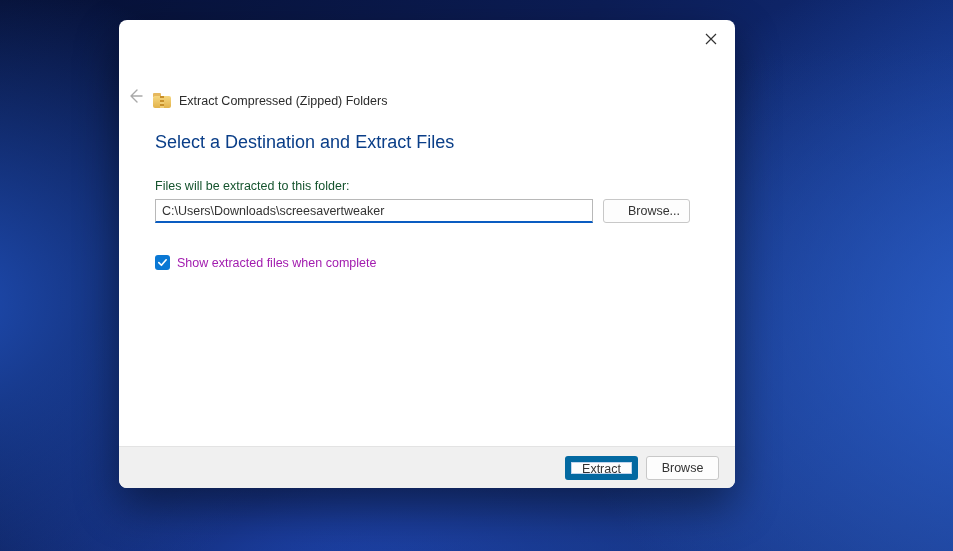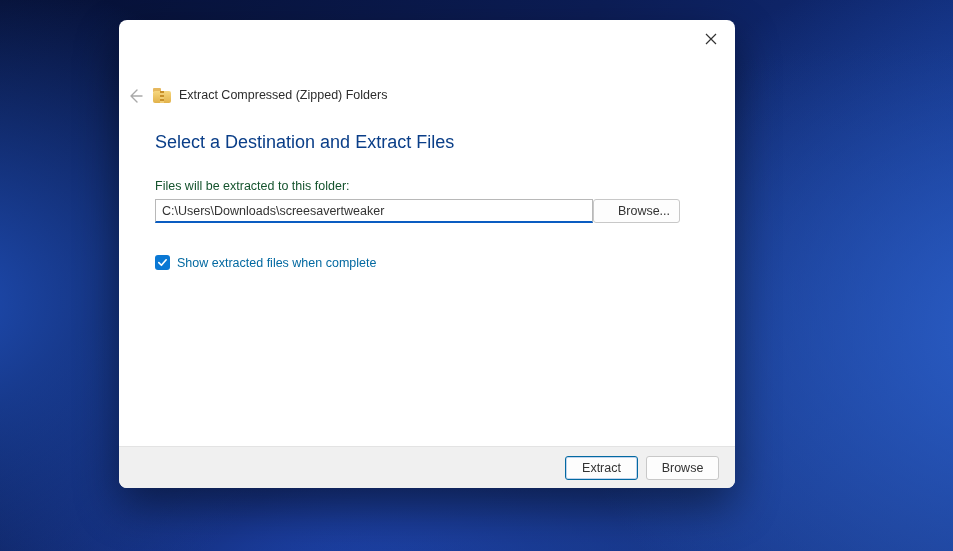--- a/index.html
+++ b/index.html
@@ -49,21 +49,21 @@
       align-items: center;
       justify-content: center;
     }
     .close-btn svg { width: 12px; height: 12px; }
     .header-row {
       position: absolute;
       top: 68px;
       left: 8px;
       right: 8px;
       display: flex;
-      align-items: flex-start;
+      align-items: flex-end;
       gap: 8px;
     }
     .back-arrow {
       width: 20px;
       height: 20px;
       color: #a9a9a9;
       display: flex;
       align-items: center;
       justify-content: center;
       cursor: pointer;
@@ -111,20 +111,21 @@
       font-weight: 400;
       margin-bottom: 26px;
     }
     .label-small {
       font-size: 12.5px;
       color: #14532d;
       margin-bottom: 6px;
     }
     .input-row {
       display: flex;
+      gap: 10px;
       align-items: center;
     }
     .path-input {
       width: 438px;
       height: 24px;
       padding: 2px 6px;
       font-size: 12.5px;
       font-family: inherit;
       color: #333;
       border: 1px solid #b8b8b8;
@@ -157,21 +158,21 @@
       background: #0a78d4;
       display: flex;
       align-items: center;
       justify-content: center;
       cursor: pointer;
       flex-shrink: 0;
     }
     .checkbox svg { width: 11px; height: 11px; stroke: #fff; }
     .check-label {
       font-size: 12.5px;
-      color: #0369a1;
+      color: #a21caf;
     }
     .footer {
       position: absolute;
       left: 0; right: 0; bottom: 0;
       height: 42px;
       background: #f0f0f0;
       border-top: 1px solid #e3e3e3;
       border-radius: 0 0 8px 8px;
       display: flex;
       justify-content: flex-end;
@@ -184,21 +185,21 @@
       height: 24px;
       font-size: 12.5px;
       font-family: inherit;
       background: #fdfdfd;
       border: 1px solid #c8c8c8;
       border-radius: 3px;
       cursor: pointer;
       color: #333;
     }
     .footer button.primary {
-      border: 1px solid #0369a1;
+      border: 6px solid #0369a1;
       box-shadow: inset 0 0 0 1px rgba(10,92,193,0.25);
     }
   </style>
 </head>
 <body>
 
 <div class="wallpaper"></div>
 
 <div class="dialog">
 

